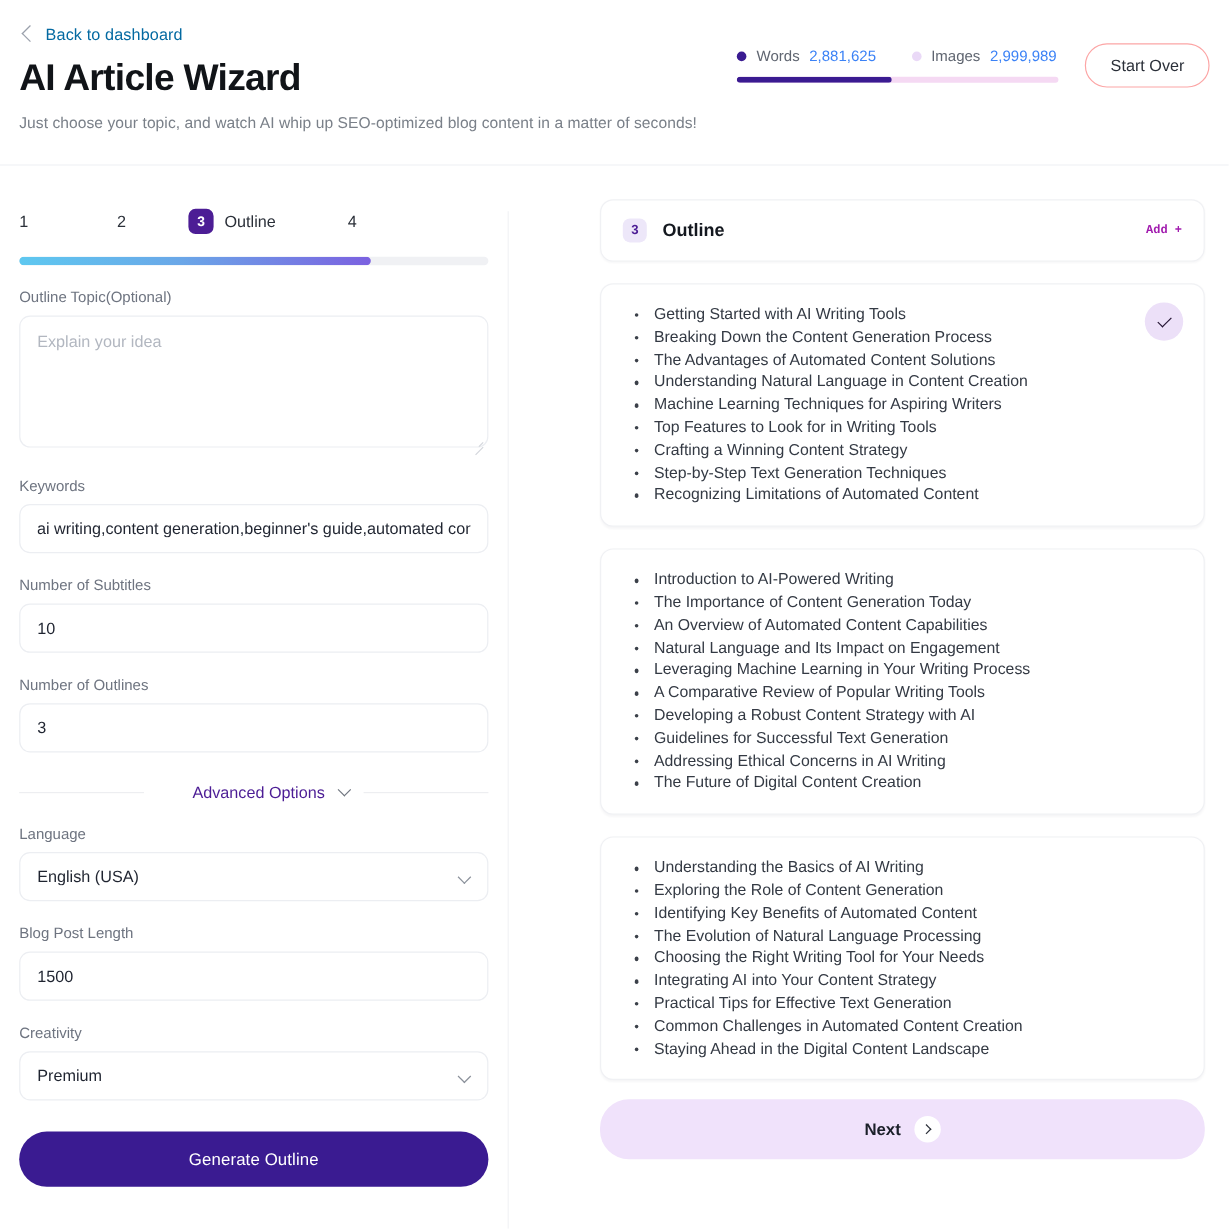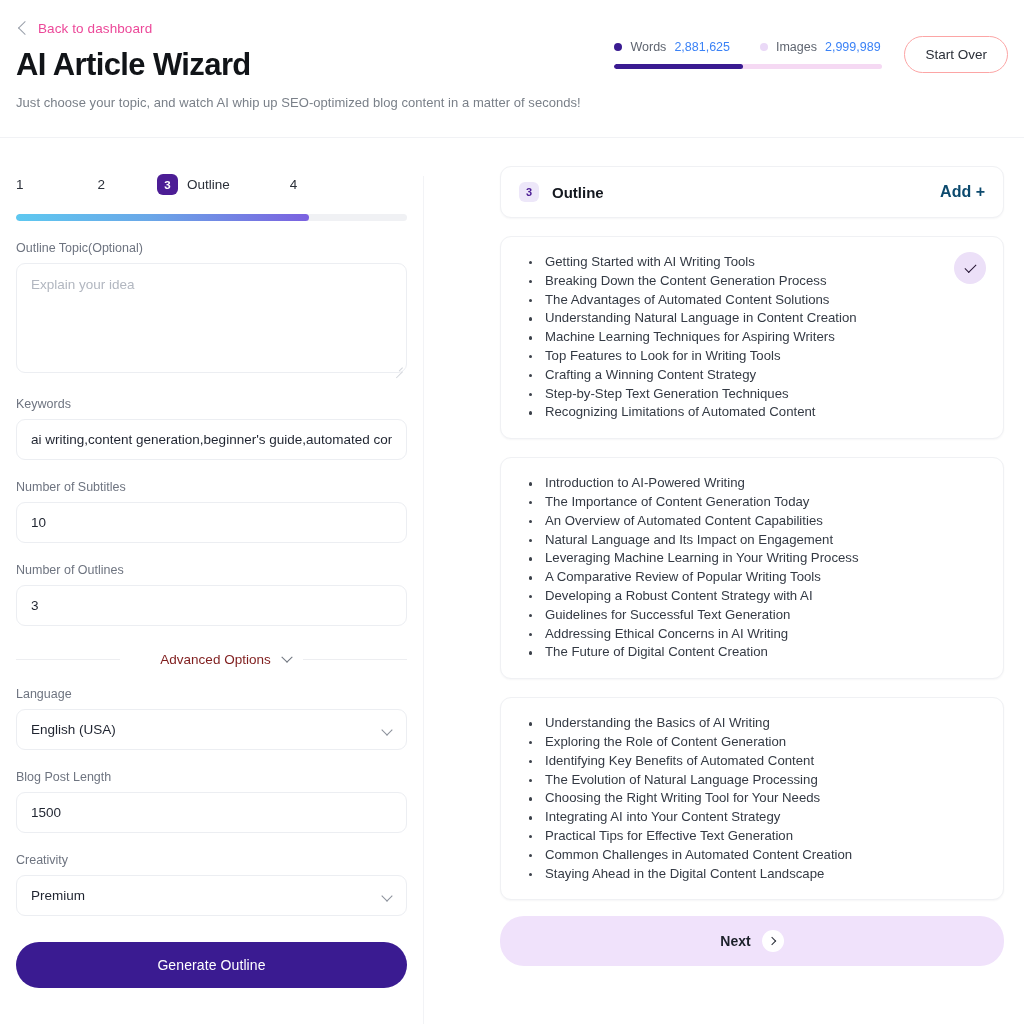--- a/index.html
+++ b/index.html
@@ -20,21 +20,21 @@
     border-bottom: 1px solid #f1f2f5;
     flex: 0 0 auto;
     height: 138px;
   }
   .back-row { display: flex; align-items: center; gap: 8px; height: 20px; }
   .back-chevron {
     width: 10px; height: 10px; display: inline-block;
     border-left: 1.6px solid #9aa0ab; border-bottom: 1.6px solid #9aa0ab;
     transform: rotate(45deg); margin-left: 4px;
   }
-  .back-label { font-size: 13.5px; color: #ec4899; letter-spacing: .1px; }
+  .back-label { font-size: 13.5px; color: #0369a1; letter-spacing: .1px; }
   .page-title {
     font-size: 31px; font-weight: bold; letter-spacing: -.6px;
     color: #111418; margin-top: 10px; line-height: 1.1;
   }
   .page-sub { font-size: 13px; color: #7a8089; margin-top: 13px; letter-spacing: .05px; }
 
   .header-right {
     position: absolute; right: 16px; top: 36px;
     display: flex; align-items: center; gap: 22px;
   }
@@ -102,21 +102,21 @@
   }
   .resize-grip:before, .resize-grip:after {
     content:""; position:absolute; right:0; background:#d3d6dc; height:1px;
   }
   .resize-grip:before { width:9px; bottom:1px; transform: rotate(-45deg); transform-origin: right bottom; }
   .resize-grip:after  { width:5px; bottom:1px; right:0px; transform: rotate(-45deg); transform-origin: right bottom; top:4px;}
   .ta-wrap { position: relative; }
 
   .adv-row { display: flex; align-items: center; gap: 12px; margin-top: 26px; }
   .adv-line { flex: 1 1 auto; height: 1px; background: #edeef1; }
-  .adv-label { font-size: 13.5px; color: #7f1d1d; white-space: nowrap; margin-left: 28px; }
+  .adv-label { font-size: 13.5px; color: #4c1d95; white-space: nowrap; margin-left: 28px; }
   .chev-down {
     width: 8px; height: 8px; border-right: 1.5px solid #6f757f; border-bottom: 1.5px solid #6f757f;
     transform: rotate(45deg) translate(-2px,-2px); display:inline-block;
   }
 
   .select-wrap { position: relative; }
   .select { appearance: none; padding-right: 34px; cursor: pointer; }
   .select-chev {
     position: absolute; right: 16px; top: 17px;
     width: 8px; height: 8px; border-right: 1.6px solid #8b919b; border-bottom: 1.6px solid #8b919b;
@@ -141,21 +141,21 @@
     padding: 15px 18px; display: flex; align-items: center;
     flex: 0 0 auto;
   }
   .head-badge {
     width: 20px; height: 20px; border-radius: 6px; background: #ede7f9;
     color: #4c1d95; font-size: 11px; font-weight: bold;
     display: flex; align-items: center; justify-content: center; margin-right: 13px;
   }
   .head-title { font-size: 15px; font-weight: bold; color: #14181f; }
   .add-link {
-    margin-left: auto; font-size: 16px; font-weight: bold; color: #0c4a6e; cursor: pointer;
+    margin-left: auto; font-size: 10px; font-weight: bold; color: #a21caf; cursor: pointer; font-family: Liberation Mono, monospace;
   }
 
   .cards { margin-top: 18px; display: flex; flex-direction: column; gap: 18px; flex: 0 0 auto; }
   .card {
     background: #fff; border: 1px solid #f0f1f4; border-radius: 11px;
     box-shadow: 0 1px 2px rgba(20,20,40,.04);
     padding: 16px 18px 16px 22px; position: relative;
   }
   .card ul { list-style: none; }
   .card li {

